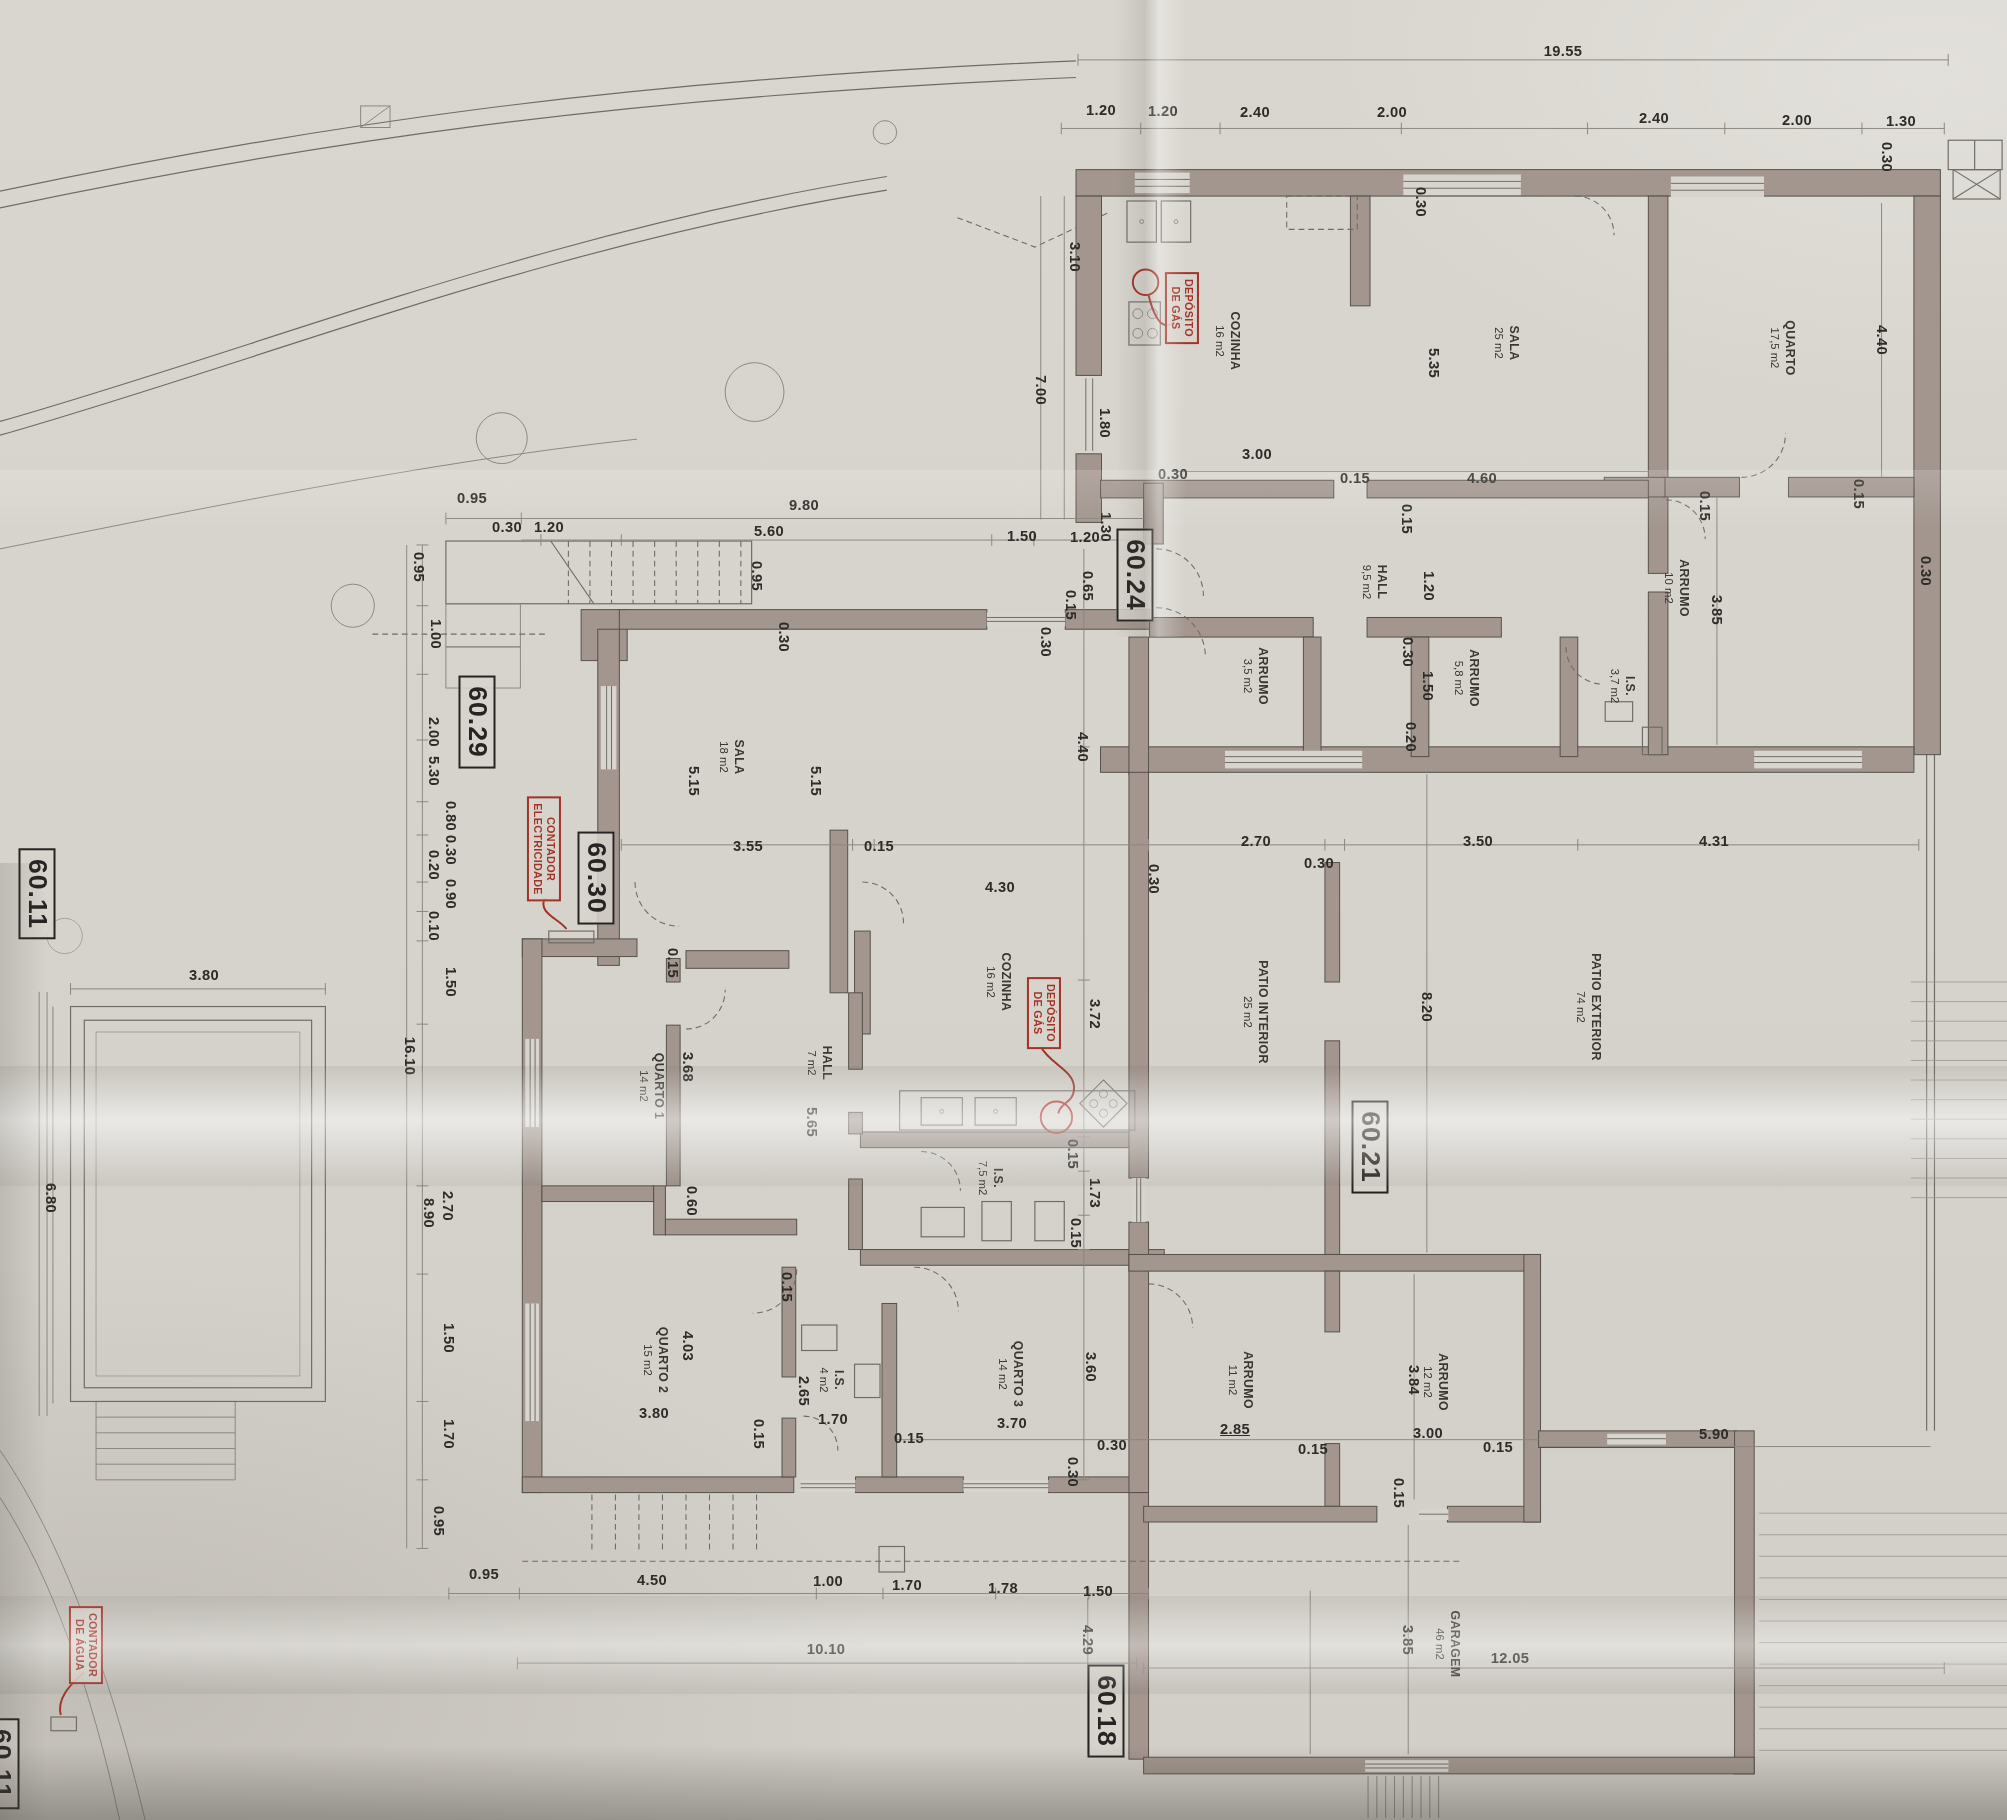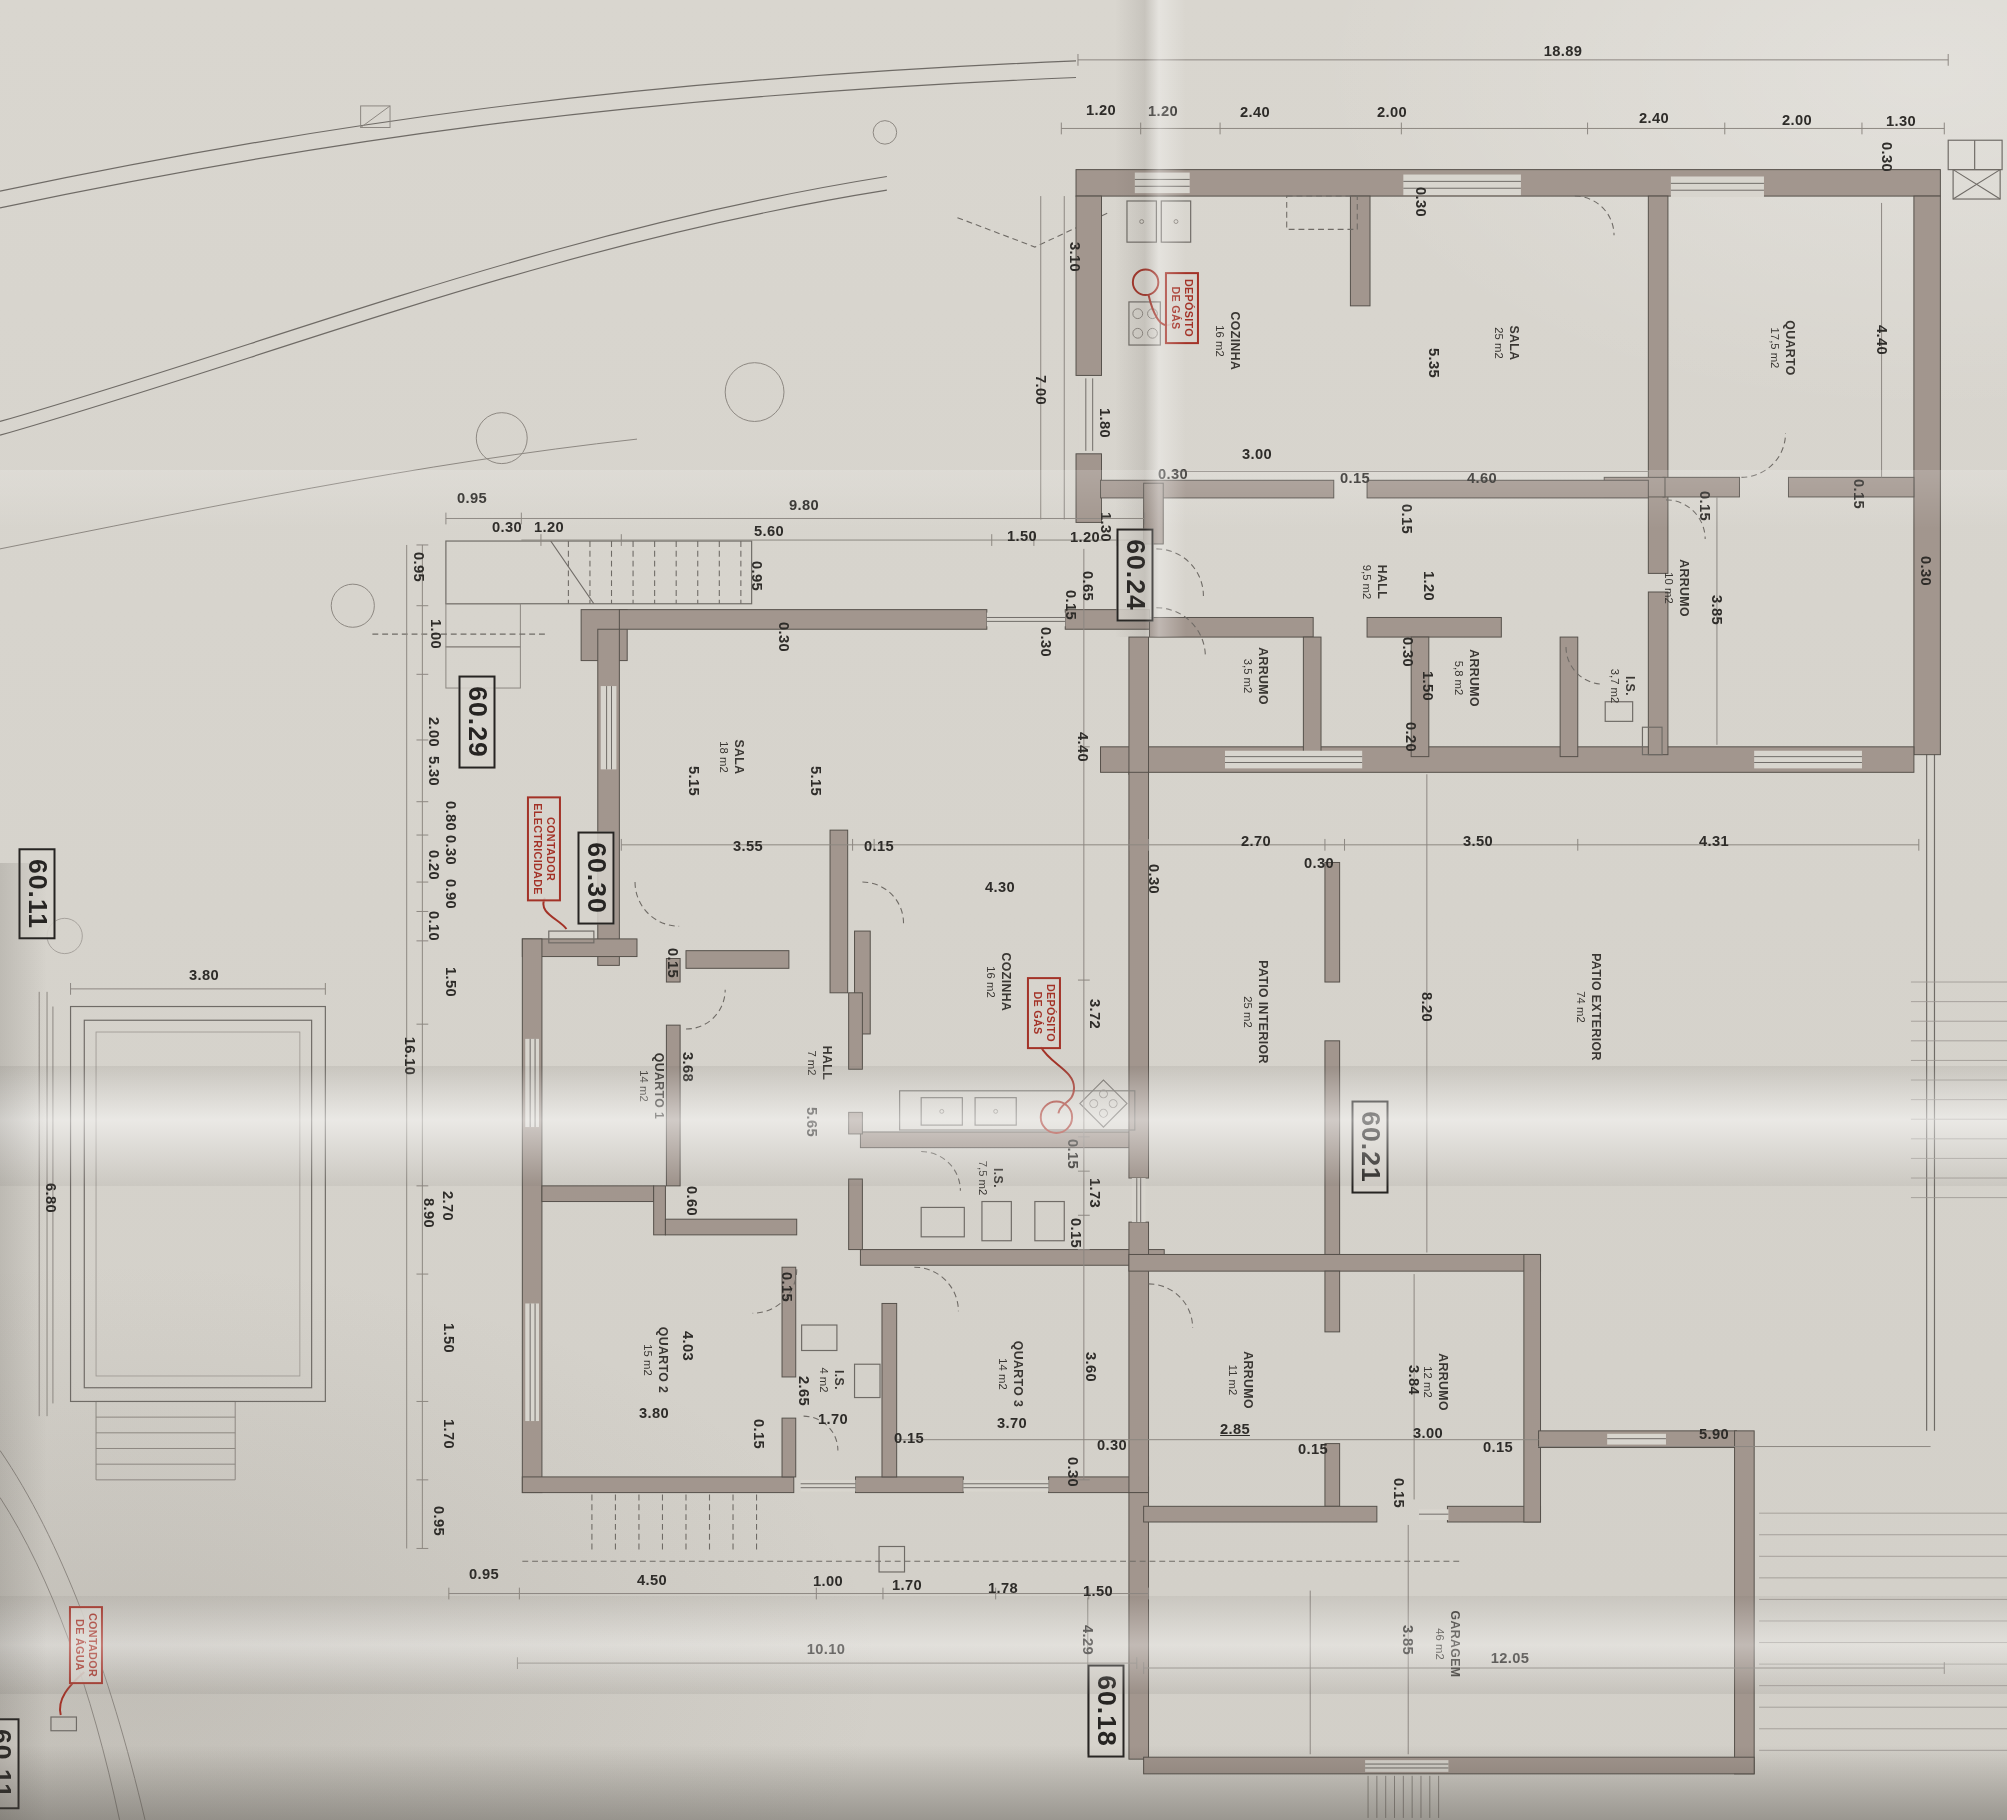--- a/index.html
+++ b/index.html
@@ -467,21 +467,21 @@
     <line x1="72" y1="1003" x2="72" y2="1015"></line>
         <line x1="332" y1="1003" x2="332" y2="1015"></line>
     <line x1="1456" y1="790" x2="1456" y2="1278"></line>
     <line x1="1920" y1="207" x2="1920" y2="487"></line>
     <line x1="1752" y1="507" x2="1752" y2="760"></line>
     <line x1="1443" y1="1300" x2="1443" y2="1530"></line>
   </g>
 </svg>
 
 <div id="dims" class="overlay" style="left:0;top:0;width:2007px;height:1820px;">
-      <span class="dim" style="left: 1563px; top: 51px; position: absolute;">18.89</span>
+      <span class="dim" style="left: 1563px; top: 51px; position: absolute;">19.55</span>
       <span class="dim" style="left: 1101px; top: 110px; position: absolute;">1.20</span>
       <span class="dim" style="left: 1163px; top: 111px; position: absolute;">1.20</span>
       <span class="dim" style="left: 1255px; top: 112px; position: absolute;">2.40</span>
       <span class="dim" style="left: 1392px; top: 112px; position: absolute;">2.00</span>
       <span class="dim" style="left: 1654px; top: 118px; position: absolute;">2.40</span>
       <span class="dim" style="left: 1797px; top: 120px; position: absolute;">2.00</span>
       <span class="dim" style="left: 1901px; top: 121px; position: absolute;">1.30</span>
       <span class="dim v" style="left: 1075px; top: 257px; position: absolute;">3.10</span>
       <span class="dim v" style="left: 1041px; top: 390px; position: absolute;">7.00</span>
       <span class="dim v" style="left: 1105px; top: 423px; position: absolute;">1.80</span>

